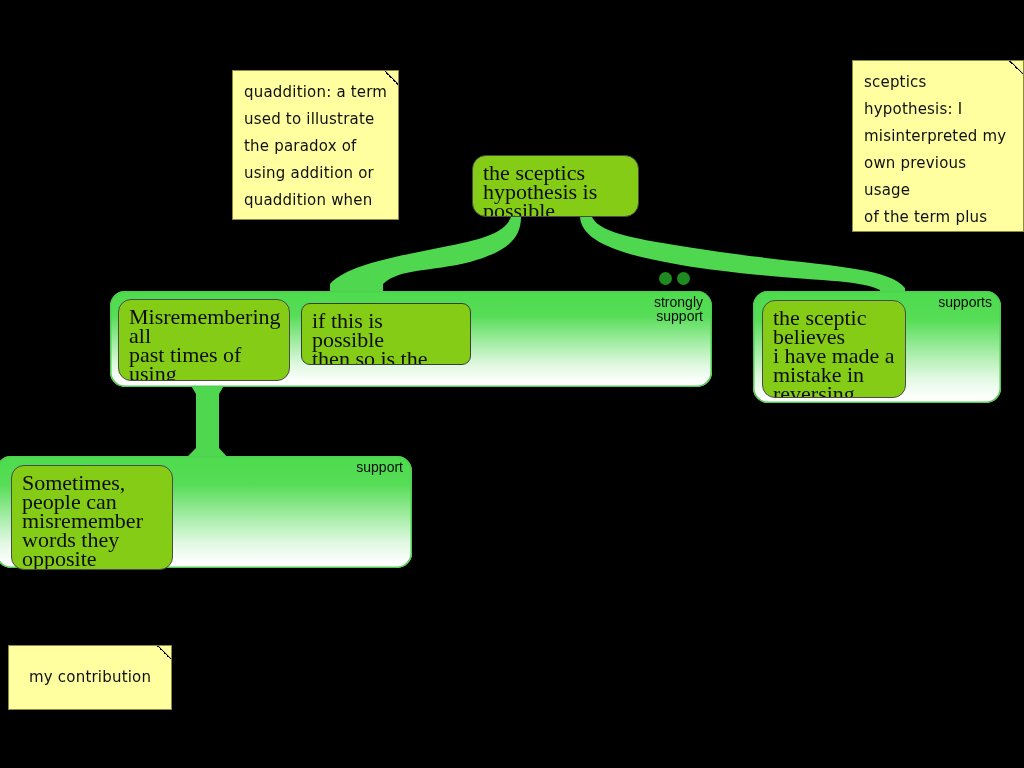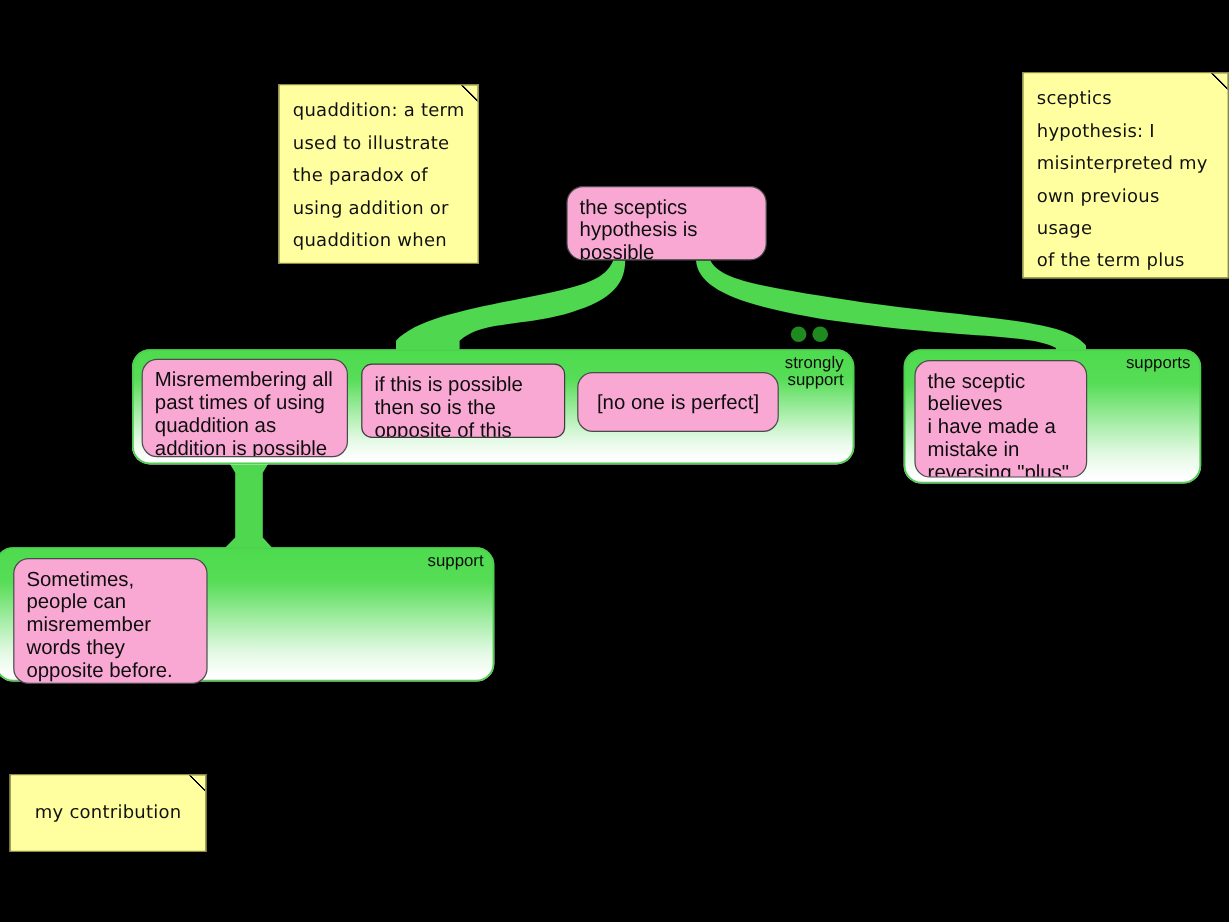--- a/index.html
+++ b/index.html
@@ -75,25 +75,25 @@
     line-height: 13.5px;
     color: #0a0a0a;
     text-align: right;
     white-space: pre-line;
   }
 
   
   .claim {
     position: absolute;
     box-sizing: border-box;
-    background: #f9a8d4;
+    background: #84cc16;
     border: 1.5px solid #4a4a4a;
     border-radius: 13px;
-    font-family: Liberation Sans, sans-serif;
-    font-size: 17px;
+    font-family: Liberation Serif, serif;
+    font-size: 22px;
     line-height: 19px;
     color: #0d0d0d;
     padding: 7px 10px 6px 10px;
     white-space: pre-line;
     overflow: hidden;
   }
   .claim.thin {
     border-width: 1px;
     border-radius: 9px;
     border-color: #3c3c3c;
@@ -181,21 +181,20 @@
     <span class="group-label">strongly
 support</span>
   </div>
   <div class="claim" style="left:118px; top:299px; width:172px; height:82px;">Misremembering all
 past times of using
 quaddition as
 addition is possible</div>
   <div class="claim thin" style="left:301px; top:303px; width:170px; height:62px;">if this is possible
 then so is the
 opposite of this</div>
-  <div class="claim centered" style="left:481px; top:310px; width:168px; height:50px;">[no one is perfect]</div>
 
   <div class="group" style="left:753px; top:291px; width:248px; height:112px;">
     <span class="group-label">supports</span>
   </div>
   <div class="claim" style="left:762px; top:300px; width:144px; height:98px;">the sceptic believes
 i have made a
 mistake in
 reversing "plus"
 and "quus</div>
 

